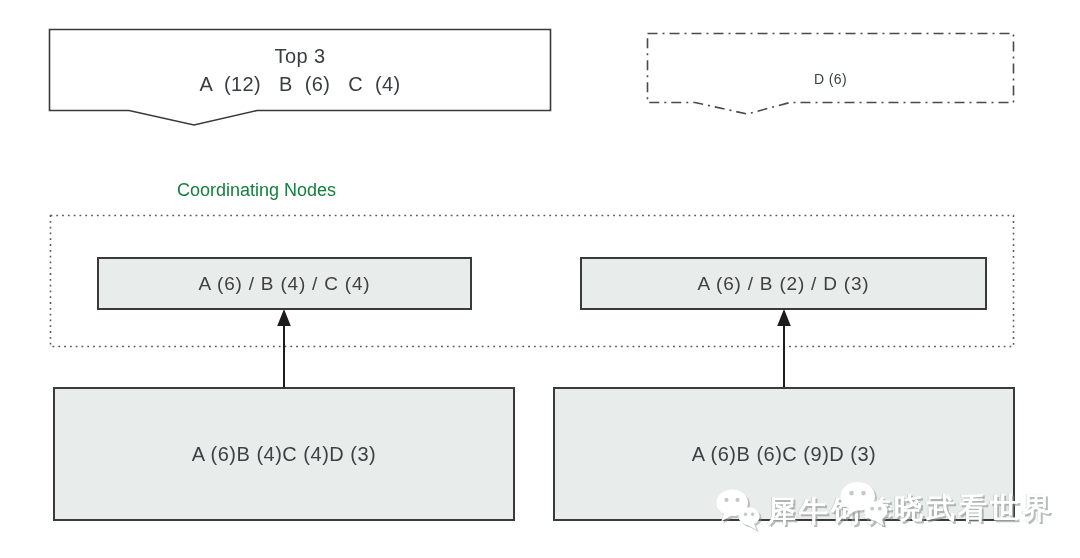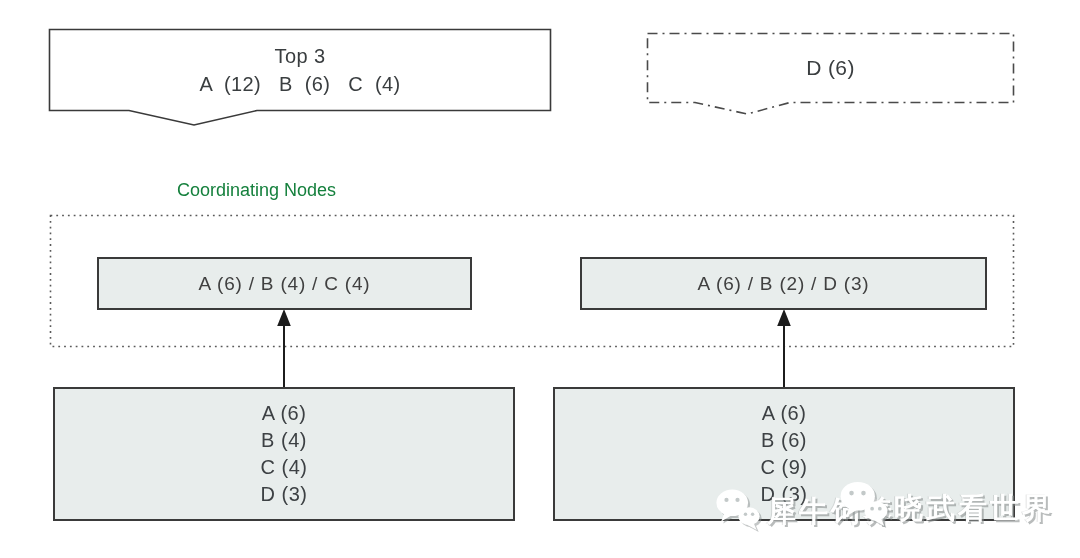--- a/index.html
+++ b/index.html
@@ -7,41 +7,41 @@
     position:relative;width:1080px;height:558px;background:#ffffff;overflow:hidden;
     font-family:"Liberation Sans", sans-serif;color:#3a3e40;
   }
   .layer{position:absolute;left:0;top:0;width:1080px;height:558px;}
   .abs{position:absolute;}
   .center-flex{display:flex;flex-direction:column;align-items:center;justify-content:center;text-align:center;}
 
   
   .callout-text{font-size:20px;letter-spacing:0.4px;white-space:pre;line-height:28px;}
   .top3-text{left:49px;top:29px;width:502px;height:81px;}
-  .d6-text{left:647px;top:33px;width:367px;height:69px;font-size:21px;text-align:center;}
+  .d6-text{left:647px;top:44px;width:367px;height:69px;font-size:14px;text-align:center;}
 
   
   .formulas{left:592px;top:143px;font-size:24px;line-height:31px;color:#6a6a6a;letter-spacing:0.2px;}
 
   
   .coord-label{left:177px;top:180px;font-size:18px;color:#15803d;}
 
   
   .merge-box{
     height:49px;background:#e8edec;border:2px solid #3a3a3a;
     display:flex;align-items:center;justify-content:center;
     font-size:19px;letter-spacing:0.8px;color:#404040;
   }
   .merge-left{left:97px;top:257px;width:371px;}
   .merge-right{left:580px;top:257px;width:403px;}
 
   
   .shard-box{
     width:458px;height:130px;background:#e8edec;border:2px solid #3a3a3a;
-    display:flex;flex-direction:column;align-items:center;justify-content:center;
+    display:flex;flex-direction:row;align-items:center;justify-content:center;
     font-size:20px;line-height:27px;letter-spacing:0.5px;color:#3d4144;text-align:center;
   }
   .shard-left{left:53px;top:387px;}
   .shard-right{left:553px;top:387px;}
 
   
   .wm{position:absolute;color:#ffffff;font-weight:700;
       text-shadow:2px 2px 0 rgba(138,144,144,0.6), -1px 0 0 rgba(138,144,144,0.25);
       white-space:nowrap;}
   .wm-text1{left:767px;top:492px;font-size:29px;letter-spacing:3px;}

